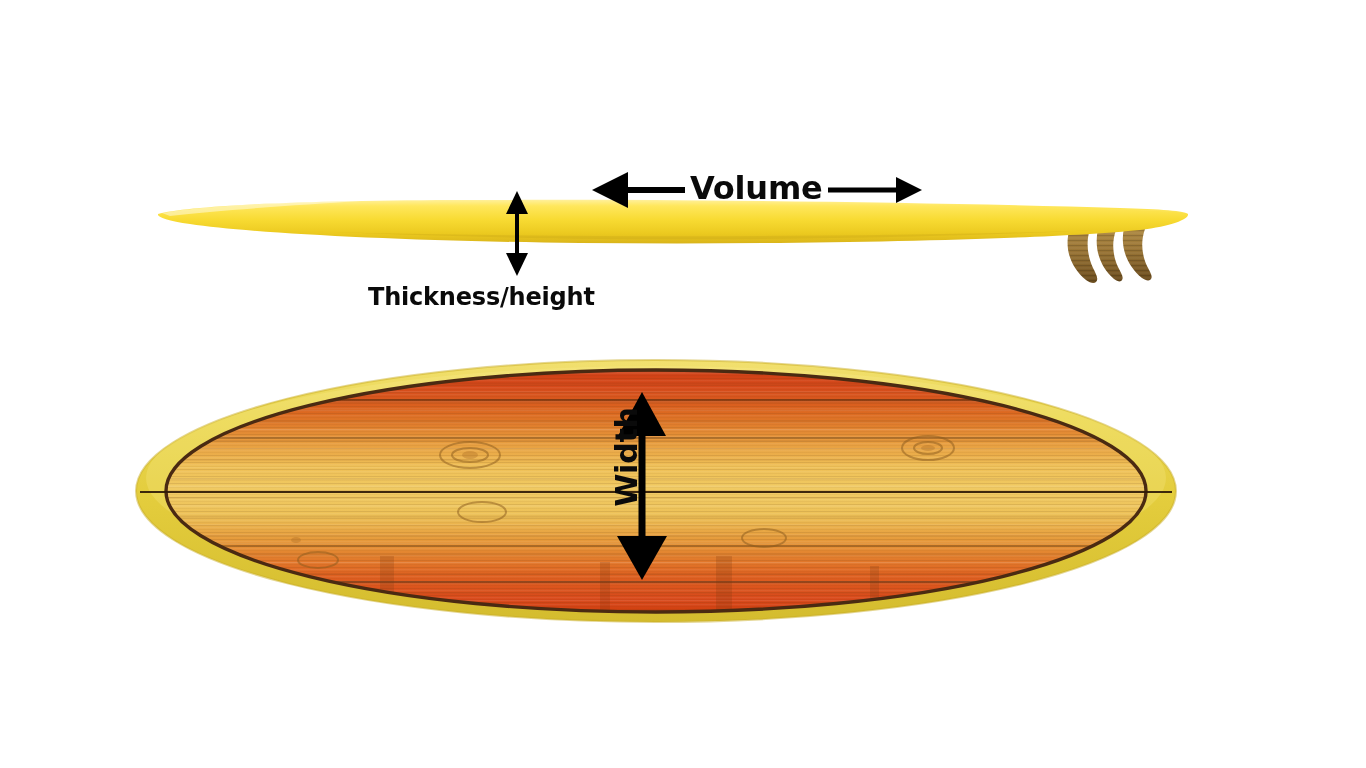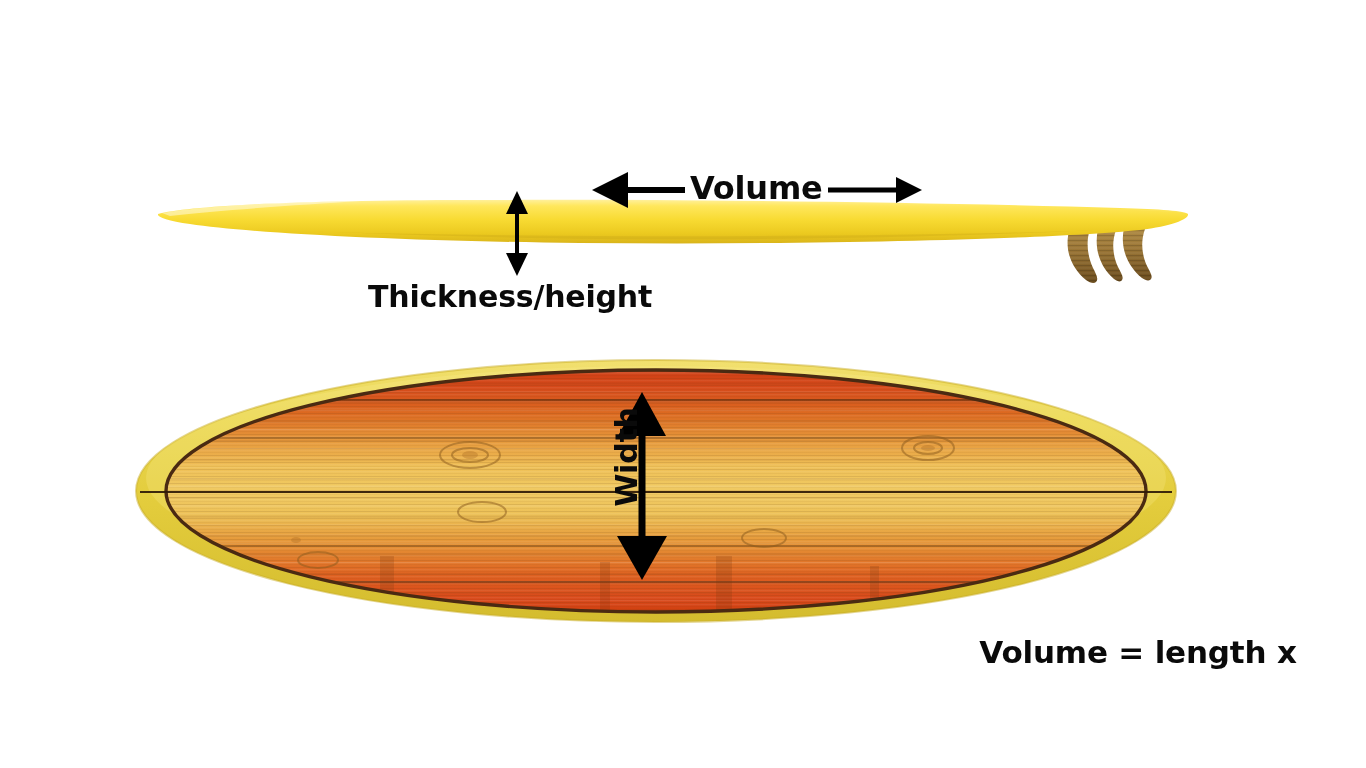--- a/index.html
+++ b/index.html
@@ -35,21 +35,21 @@
   }
   #label-length {
     left: 690px;
     top: 168px;
     font-size: 32px;
     line-height: 40px;
   }
   #label-thickness {
     left: 368px;
     top: 278px;
-    font-size: 30px;
+    font-size: 24px;
     line-height: 38px;
   }
   #label-width {
     left: 577px;
     top: 440px;
     font-size: 30px;
     line-height: 34px;
     transform: rotate(-90deg);
     transform-origin: 50% 50%;
   }
@@ -260,16 +260,15 @@
     </g>
   </svg>
 
   <div class="label" id="label-length">Volume</div>
 
   <div class="label" id="label-thickness">Thickness/height</div>
 
   <div class="label" id="label-width">Width</div>
 
   <div class="label" id="label-volume">
-    <span class="vline">Volume = length x</span>
   </div>
 
 </div>
 
 </body></html>

